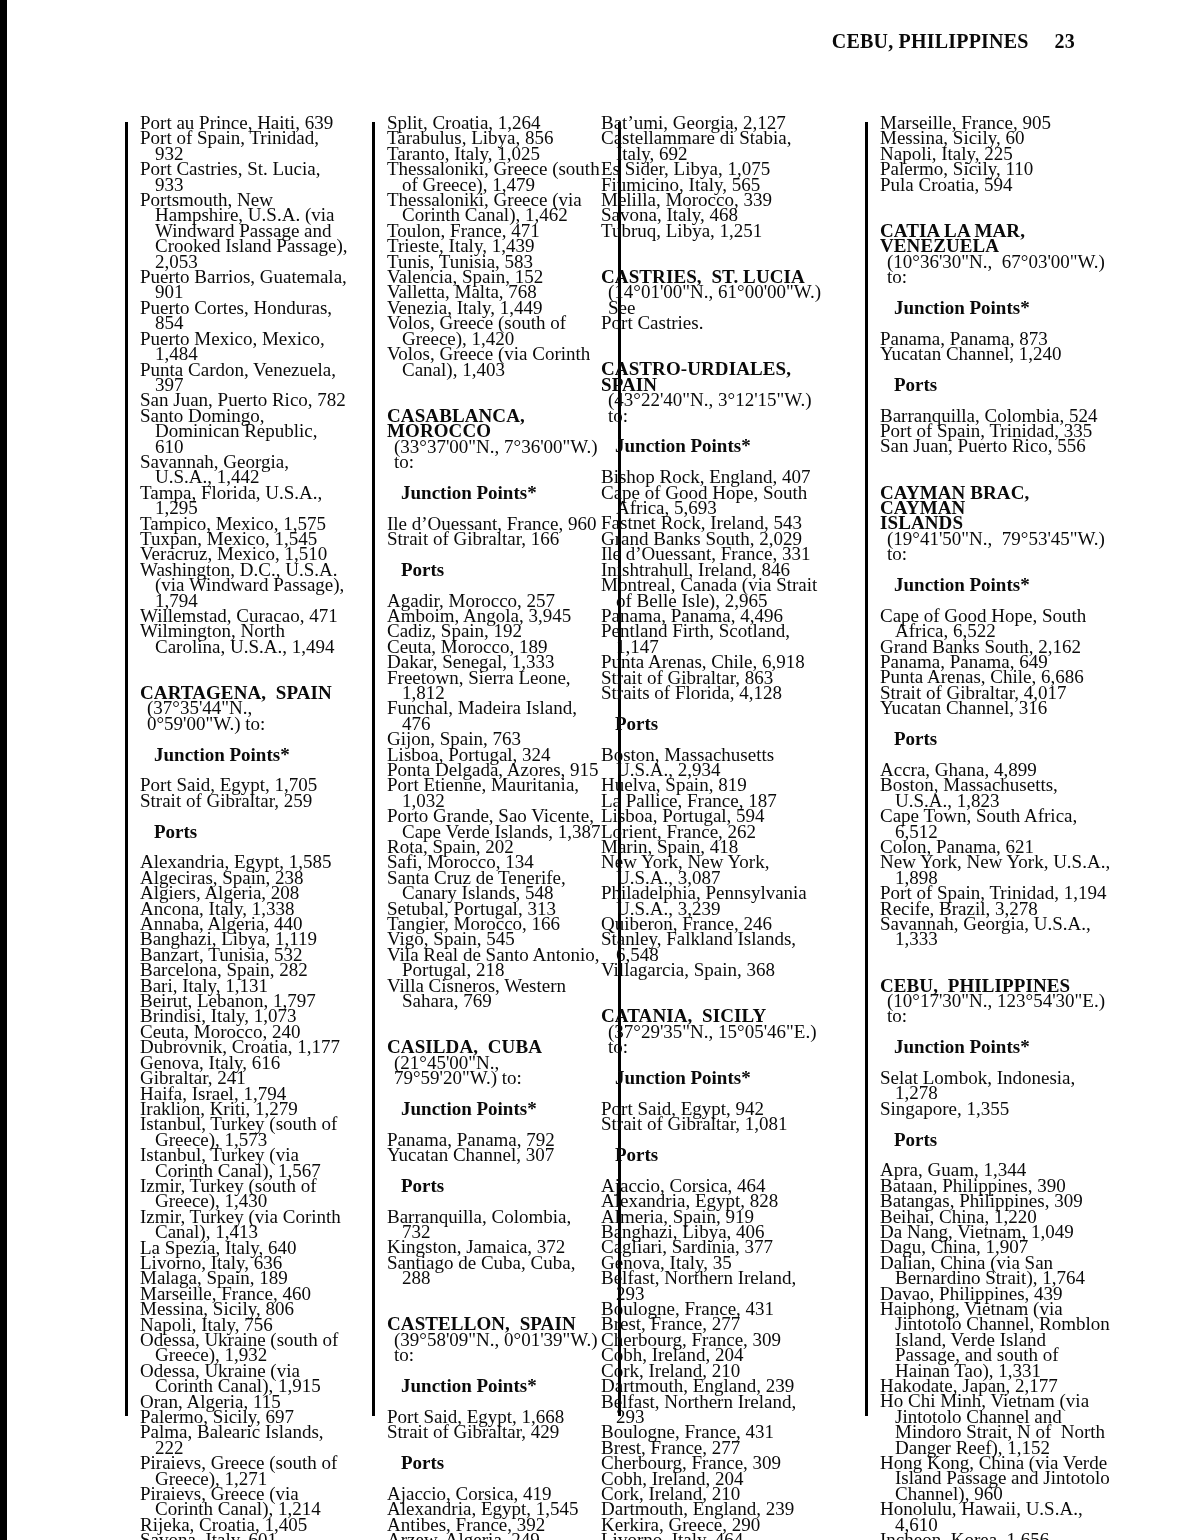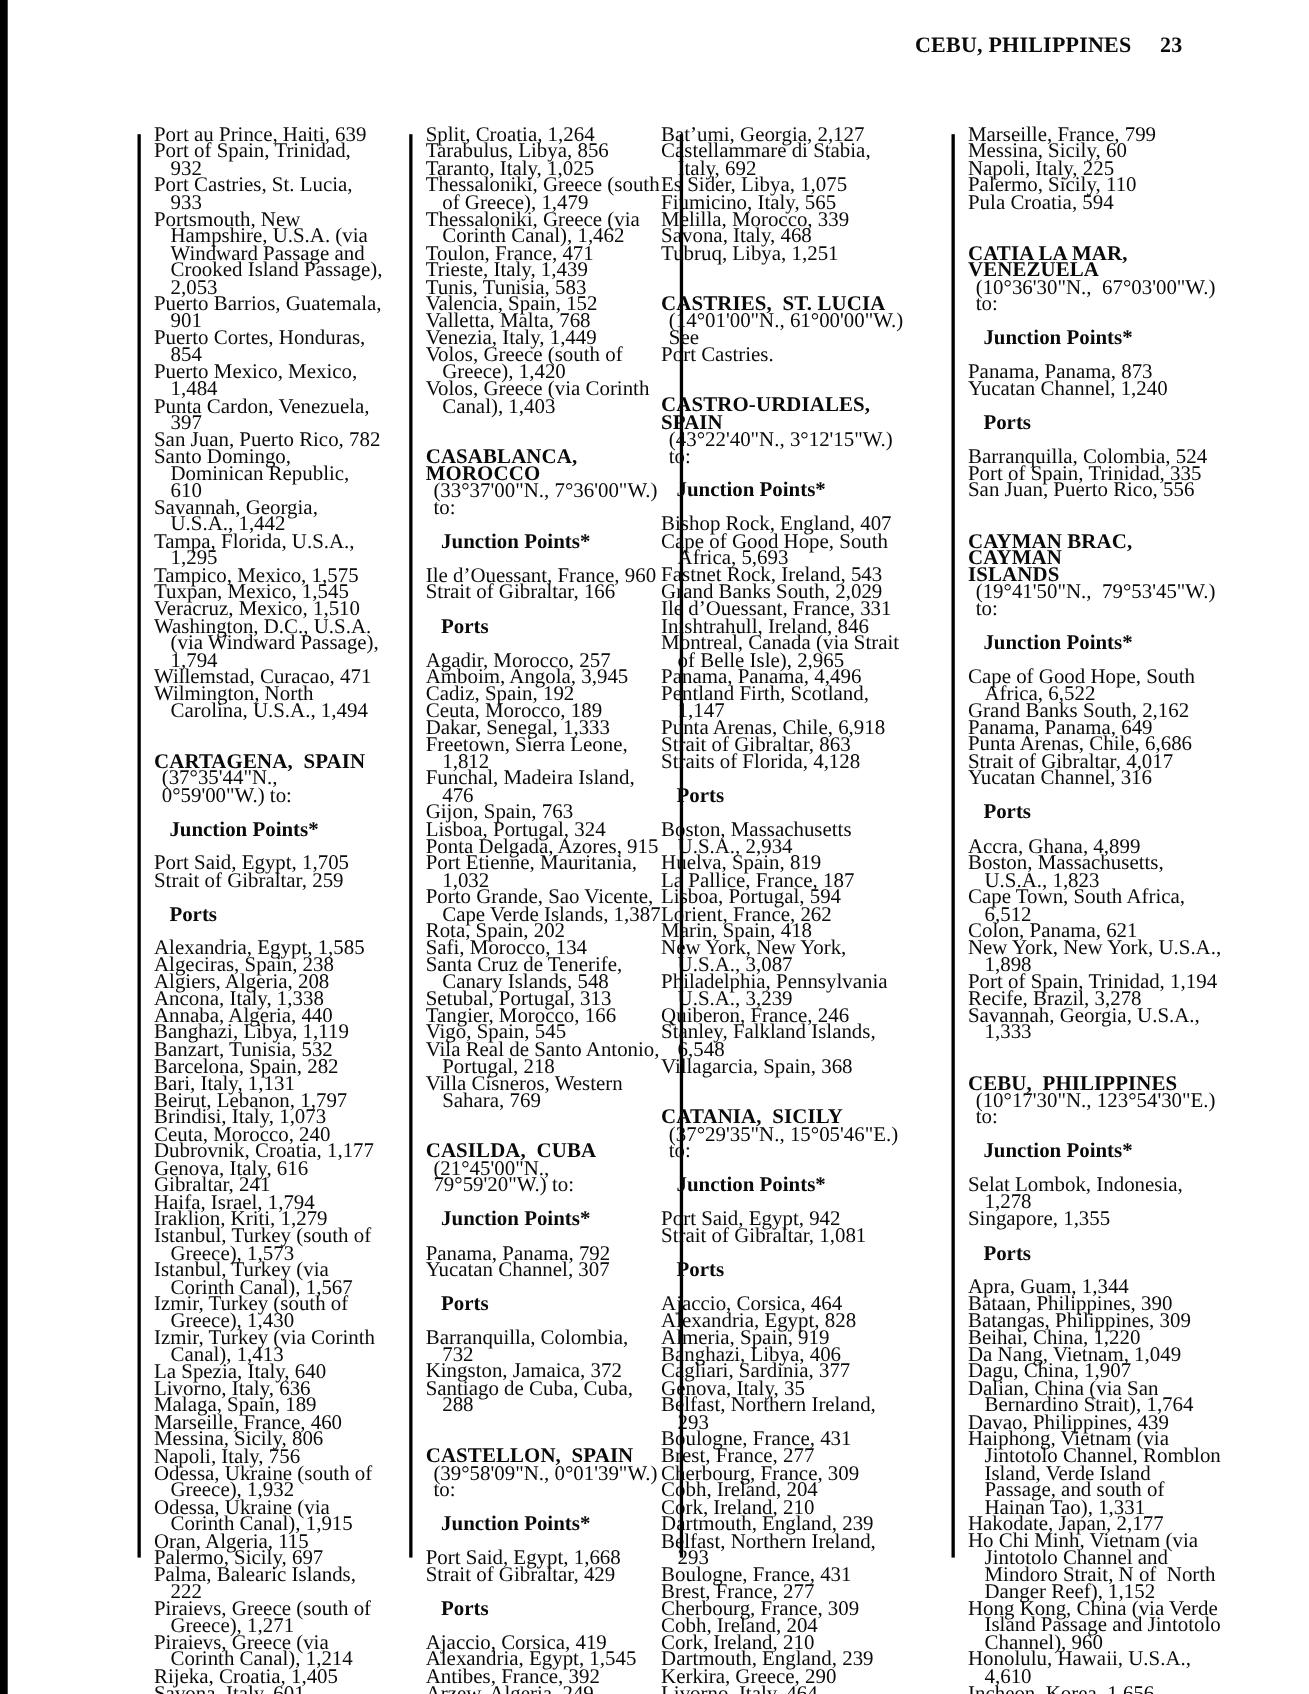--- a/index.html
+++ b/index.html
@@ -55,17 +55,17 @@
   <div class="header"><span>CEBU, PHILIPPINES</span><span class="pagenum">23</span></div>
 
   <div class="rule r1"></div>
   <div class="rule r2"></div>
   <div class="rule r3"></div>
   <div class="rule r4"></div>
 
   <div class="col c0"><div class="blk e">Port au Prince, Haiti, 639</div><div class="blk e">Port of Spain, Trinidad, 932</div><div class="blk e">Port Castries, St. Lucia, 933</div><div class="blk e">Portsmouth, New Hampshire, U.S.A. (via Windward Passage and Crooked Island Passage), 2,053</div><div class="blk e">Puerto Barrios, Guatemala, 901</div><div class="blk e">Puerto Cortes, Honduras, 854</div><div class="blk e">Puerto Mexico, Mexico, 1,484</div><div class="blk e">Punta Cardon, Venezuela, 397</div><div class="blk e">San Juan, Puerto Rico, 782</div><div class="blk e">Santo Domingo, Dominican Republic, 610</div><div class="blk e">Savannah, Georgia, U.S.A., 1,442</div><div class="blk e">Tampa, Florida, U.S.A., 1,295</div><div class="blk e">Tampico, Mexico, 1,575</div><div class="blk e">Tuxpan, Mexico, 1,545</div><div class="blk e">Veracruz, Mexico, 1,510</div><div class="blk e">Washington, D.C., U.S.A. (via Windward Passage), 1,794</div><div class="blk e">Willemstad, Curacao, 471</div><div class="blk e">Wilmington, North Carolina, U.S.A., 1,494</div><div class="blk g"></div><div class="blk g"></div><div class="blk h">CARTAGENA,  SPAIN</div><div class="blk c">(37°35'44"N., 0°59'00"W.) to:</div><div class="blk g"></div><div class="blk s">Junction Points*</div><div class="blk g"></div><div class="blk e">Port Said, Egypt, 1,705</div><div class="blk e">Strait of Gibraltar, 259</div><div class="blk g"></div><div class="blk s">Ports</div><div class="blk g"></div><div class="blk e">Alexandria, Egypt, 1,585</div><div class="blk e">Algeciras, Spain, 238</div><div class="blk e">Algiers, Algeria, 208</div><div class="blk e">Ancona, Italy, 1,338</div><div class="blk e">Annaba, Algeria, 440</div><div class="blk e">Banghazi, Libya, 1,119</div><div class="blk e">Banzart, Tunisia, 532</div><div class="blk e">Barcelona, Spain, 282</div><div class="blk e">Bari, Italy, 1,131</div><div class="blk e">Beirut, Lebanon, 1,797</div><div class="blk e">Brindisi, Italy, 1,073</div><div class="blk e">Ceuta, Morocco, 240</div><div class="blk e">Dubrovnik, Croatia, 1,177</div><div class="blk e">Genova, Italy, 616</div><div class="blk e">Gibraltar, 241</div><div class="blk e">Haifa, Israel, 1,794</div><div class="blk e">Iraklion, Kriti, 1,279</div><div class="blk e">Istanbul, Turkey (south of Greece), 1,573</div><div class="blk e">Istanbul, Turkey (via Corinth Canal), 1,567</div><div class="blk e">Izmir, Turkey (south of Greece), 1,430</div><div class="blk e">Izmir, Turkey (via Corinth Canal), 1,413</div><div class="blk e">La Spezia, Italy, 640</div><div class="blk e">Livorno, Italy, 636</div><div class="blk e">Malaga, Spain, 189</div><div class="blk e">Marseille, France, 460</div><div class="blk e">Messina, Sicily, 806</div><div class="blk e">Napoli, Italy, 756</div><div class="blk e">Odessa, Ukraine (south of Greece), 1,932</div><div class="blk e">Odessa, Ukraine (via Corinth Canal), 1,915</div><div class="blk e">Oran, Algeria, 115</div><div class="blk e">Palermo, Sicily, 697</div><div class="blk e">Palma, Balearic Islands, 222</div><div class="blk e">Piraievs, Greece (south of Greece), 1,271</div><div class="blk e">Piraievs, Greece (via Corinth Canal), 1,214</div><div class="blk e">Rijeka, Croatia, 1,405</div><div class="blk e">Savona, Italy, 601</div><div class="blk e">Sibenik, Croatia, 1,279</div><div class="blk e">Siracusa, Sicily, 817</div><div class="blk e">Skikda, Algeria, 395</div></div>
   <div class="col c1"><div class="blk e">Split, Croatia, 1,264</div><div class="blk e">Tarabulus, Libya, 856</div><div class="blk e">Taranto, Italy, 1,025</div><div class="blk e">Thessaloniki, Greece (south of Greece), 1,479</div><div class="blk e">Thessaloniki, Greece (via Corinth Canal), 1,462</div><div class="blk e">Toulon, France, 471</div><div class="blk e">Trieste, Italy, 1,439</div><div class="blk e">Tunis, Tunisia, 583</div><div class="blk e">Valencia, Spain, 152</div><div class="blk e">Valletta, Malta, 768</div><div class="blk e">Venezia, Italy, 1,449</div><div class="blk e">Volos, Greece (south of Greece), 1,420</div><div class="blk e">Volos, Greece (via Corinth Canal), 1,403</div><div class="blk g"></div><div class="blk g"></div><div class="blk h">CASABLANCA,  MOROCCO</div><div class="blk c">(33°37'00"N., 7°36'00"W.) to:</div><div class="blk g"></div><div class="blk s">Junction Points*</div><div class="blk g"></div><div class="blk e">Ile d’Ouessant, France, 960</div><div class="blk e">Strait of Gibraltar, 166</div><div class="blk g"></div><div class="blk s">Ports</div><div class="blk g"></div><div class="blk e">Agadir, Morocco, 257</div><div class="blk e">Amboim, Angola, 3,945</div><div class="blk e">Cadiz, Spain, 192</div><div class="blk e">Ceuta, Morocco, 189</div><div class="blk e">Dakar, Senegal, 1,333</div><div class="blk e">Freetown, Sierra Leone, 1,812</div><div class="blk e">Funchal, Madeira Island, 476</div><div class="blk e">Gijon, Spain, 763</div><div class="blk e">Lisboa, Portugal, 324</div><div class="blk e">Ponta Delgada, Azores, 915</div><div class="blk e">Port Etienne, Mauritania, 1,032</div><div class="blk e">Porto Grande, Sao Vicente, Cape Verde Islands, 1,387</div><div class="blk e">Rota, Spain, 202</div><div class="blk e">Safi, Morocco, 134</div><div class="blk e">Santa Cruz de Tenerife, Canary Islands, 548</div><div class="blk e">Setubal, Portugal, 313</div><div class="blk e">Tangier, Morocco, 166</div><div class="blk e">Vigo, Spain, 545</div><div class="blk e">Vila Real de Santo Antonio, Portugal, 218</div><div class="blk e">Villa Cisneros, Western Sahara, 769</div><div class="blk g"></div><div class="blk g"></div><div class="blk h">CASILDA,  CUBA</div><div class="blk c">(21°45'00"N., 79°59'20"W.) to:</div><div class="blk g"></div><div class="blk s">Junction Points*</div><div class="blk g"></div><div class="blk e">Panama, Panama, 792</div><div class="blk e">Yucatan Channel, 307</div><div class="blk g"></div><div class="blk s">Ports</div><div class="blk g"></div><div class="blk e">Barranquilla, Colombia, 732</div><div class="blk e">Kingston, Jamaica, 372</div><div class="blk e">Santiago de Cuba, Cuba, 288</div><div class="blk g"></div><div class="blk g"></div><div class="blk h">CASTELLON,  SPAIN</div><div class="blk c">(39°58'09"N., 0°01'39"W.) to:</div><div class="blk g"></div><div class="blk s">Junction Points*</div><div class="blk g"></div><div class="blk e">Port Said, Egypt, 1,668</div><div class="blk e">Strait of Gibraltar, 429</div><div class="blk g"></div><div class="blk s">Ports</div><div class="blk g"></div><div class="blk e">Ajaccio, Corsica, 419</div><div class="blk e">Alexandria, Egypt, 1,545</div><div class="blk e">Antibes, France, 392</div><div class="blk e">Arzew, Algeria, 249</div><div class="blk e">Banghazi, Libya, 1,080</div></div>
   <div class="col c2"><div class="blk e">Bat’umi, Georgia, 2,127</div><div class="blk e">Castellammare di Stabia, Italy, 692</div><div class="blk e">Es Sider, Libya, 1,075</div><div class="blk e">Fiumicino, Italy, 565</div><div class="blk e">Melilla, Morocco, 339</div><div class="blk e">Savona, Italy, 468</div><div class="blk e">Tubruq, Libya, 1,251</div><div class="blk g"></div><div class="blk g"></div><div class="blk h">CASTRIES,  ST. LUCIA</div><div class="blk c">(14°01'00"N., 61°00'00"W.)   See</div><div class="blk e">Port Castries.</div><div class="blk g"></div><div class="blk g"></div><div class="blk h">CASTRO-URDIALES,  SPAIN</div><div class="blk c">(43°22'40"N., 3°12'15"W.) to:</div><div class="blk g"></div><div class="blk s">Junction Points*</div><div class="blk g"></div><div class="blk e">Bishop Rock, England, 407</div><div class="blk e">Cape of Good Hope, South Africa, 5,693</div><div class="blk e">Fastnet Rock, Ireland, 543</div><div class="blk e">Grand Banks South, 2,029</div><div class="blk e">Ile d’Ouessant, France, 331</div><div class="blk e">Inishtrahull, Ireland, 846</div><div class="blk e">Montreal, Canada (via Strait of Belle Isle), 2,965</div><div class="blk e">Panama, Panama, 4,496</div><div class="blk e">Pentland Firth, Scotland, 1,147</div><div class="blk e">Punta Arenas, Chile, 6,918</div><div class="blk e">Strait of Gibraltar, 863</div><div class="blk e">Straits of Florida, 4,128</div><div class="blk g"></div><div class="blk s">Ports</div><div class="blk g"></div><div class="blk e">Boston, Massachusetts U.S.A., 2,934</div><div class="blk e">Huelva, Spain, 819</div><div class="blk e">La Pallice, France, 187</div><div class="blk e">Lisboa, Portugal, 594</div><div class="blk e">Lorient, France, 262</div><div class="blk e">Marin, Spain, 418</div><div class="blk e">New York, New York, U.S.A., 3,087</div><div class="blk e">Philadelphia, Pennsylvania U.S.A., 3,239</div><div class="blk e">Quiberon, France, 246</div><div class="blk e">Stanley, Falkland Islands, 6,548</div><div class="blk e">Villagarcia, Spain, 368</div><div class="blk g"></div><div class="blk g"></div><div class="blk h">CATANIA,  SICILY</div><div class="blk c">(37°29'35"N., 15°05'46"E.) to:</div><div class="blk g"></div><div class="blk s">Junction Points*</div><div class="blk g"></div><div class="blk e">Port Said, Egypt, 942</div><div class="blk e">Strait of Gibraltar, 1,081</div><div class="blk g"></div><div class="blk s">Ports</div><div class="blk g"></div><div class="blk e">Ajaccio, Corsica, 464</div><div class="blk e">Alexandria, Egypt, 828</div><div class="blk e">Almeria, Spain, 919</div><div class="blk e">Banghazi, Libya, 406</div><div class="blk e">Cagliari, Sardinia, 377</div><div class="blk e">Genova, Italy, 35</div><div class="blk e">Belfast, Northern Ireland, 293</div><div class="blk e">Boulogne, France, 431</div><div class="blk e">Brest, France, 277</div><div class="blk e">Cherbourg, France, 309</div><div class="blk e">Cobh, Ireland, 204</div><div class="blk e">Cork, Ireland, 210</div><div class="blk e">Dartmouth, England, 239</div><div class="blk e">Belfast, Northern Ireland, 293</div><div class="blk e">Boulogne, France, 431</div><div class="blk e">Brest, France, 277</div><div class="blk e">Cherbourg, France, 309</div><div class="blk e">Cobh, Ireland, 204</div><div class="blk e">Cork, Ireland, 210</div><div class="blk e">Dartmouth, England, 239</div><div class="blk e">Kerkira, Greece, 290</div><div class="blk e">Livorno, Italy, 464</div><div class="blk e">Malaga, Spain, 1,012</div></div>
-  <div class="col c3"><div class="blk e">Marseille, France, 799</div><div class="blk e">Messina, Sicily, 60</div><div class="blk e">Napoli, Italy, 225</div><div class="blk e">Palermo, Sicily, 110</div><div class="blk e">Pula Croatia, 594</div><div class="blk g"></div><div class="blk g"></div><div class="blk h">CATIA LA MAR,
+  <div class="col c3"><div class="blk e">Marseille, France, 905</div><div class="blk e">Messina, Sicily, 60</div><div class="blk e">Napoli, Italy, 225</div><div class="blk e">Palermo, Sicily, 110</div><div class="blk e">Pula Croatia, 594</div><div class="blk g"></div><div class="blk g"></div><div class="blk h">CATIA LA MAR,
 VENEZUELA</div><div class="blk c">(10°36'30"N.,  67°03'00"W.) to:</div><div class="blk g"></div><div class="blk s">Junction Points*</div><div class="blk g"></div><div class="blk e">Panama, Panama, 873</div><div class="blk e">Yucatan Channel, 1,240</div><div class="blk g"></div><div class="blk s">Ports</div><div class="blk g"></div><div class="blk e">Barranquilla, Colombia, 524</div><div class="blk e">Port of Spain, Trinidad, 335</div><div class="blk e">San Juan, Puerto Rico, 556</div><div class="blk g"></div><div class="blk g"></div><div class="blk h">CAYMAN BRAC,  CAYMAN
 ISLANDS</div><div class="blk c">(19°41'50"N.,  79°53'45"W.) to:</div><div class="blk g"></div><div class="blk s">Junction Points*</div><div class="blk g"></div><div class="blk e">Cape of Good Hope, South Africa, 6,522</div><div class="blk e">Grand Banks South, 2,162</div><div class="blk e">Panama, Panama, 649</div><div class="blk e">Punta Arenas, Chile, 6,686</div><div class="blk e">Strait of Gibraltar, 4,017</div><div class="blk e">Yucatan Channel, 316</div><div class="blk g"></div><div class="blk s">Ports</div><div class="blk g"></div><div class="blk e">Accra, Ghana, 4,899</div><div class="blk e">Boston, Massachusetts, U.S.A., 1,823</div><div class="blk e">Cape Town, South Africa, 6,512</div><div class="blk e">Colon, Panama, 621</div><div class="blk e">New York, New York, U.S.A., 1,898</div><div class="blk e">Port of Spain, Trinidad, 1,194</div><div class="blk e">Recife, Brazil, 3,278</div><div class="blk e">Savannah, Georgia, U.S.A., 1,333</div><div class="blk g"></div><div class="blk g"></div><div class="blk h">CEBU,  PHILIPPINES</div><div class="blk c">(10°17'30"N., 123°54'30"E.) to:</div><div class="blk g"></div><div class="blk s">Junction Points*</div><div class="blk g"></div><div class="blk e">Selat Lombok, Indonesia, 1,278</div><div class="blk e">Singapore, 1,355</div><div class="blk g"></div><div class="blk s">Ports</div><div class="blk g"></div><div class="blk e">Apra, Guam, 1,344</div><div class="blk e">Bataan, Philippines, 390</div><div class="blk e">Batangas, Philippines, 309</div><div class="blk e">Beihai, China, 1,220</div><div class="blk e">Da Nang, Vietnam, 1,049</div><div class="blk e">Dagu, China, 1,907</div><div class="blk e">Dalian, China (via San Bernardino Strait), 1,764</div><div class="blk e">Davao, Philippines, 439</div><div class="blk e">Haiphong, Vietnam (via Jintotolo Channel, Romblon Island, Verde Island Passage, and south of Hainan Tao), 1,331</div><div class="blk e">Hakodate, Japan, 2,177</div><div class="blk e">Ho Chi Minh, Vietnam (via Jintotolo Channel and Mindoro Strait, N of  North Danger Reef), 1,152</div><div class="blk e">Hong Kong, China (via Verde Island Passage and Jintotolo Channel), 960</div><div class="blk e">Honolulu, Hawaii, U.S.A., 4,610</div><div class="blk e">Incheon, Korea, 1,656</div><div class="blk e">Iloilo, Philippines, 176</div><div class="blk e">Jakarta, Indonesia (via Lumbucan</div></div>
 
 </div>
 
 </body></html>

